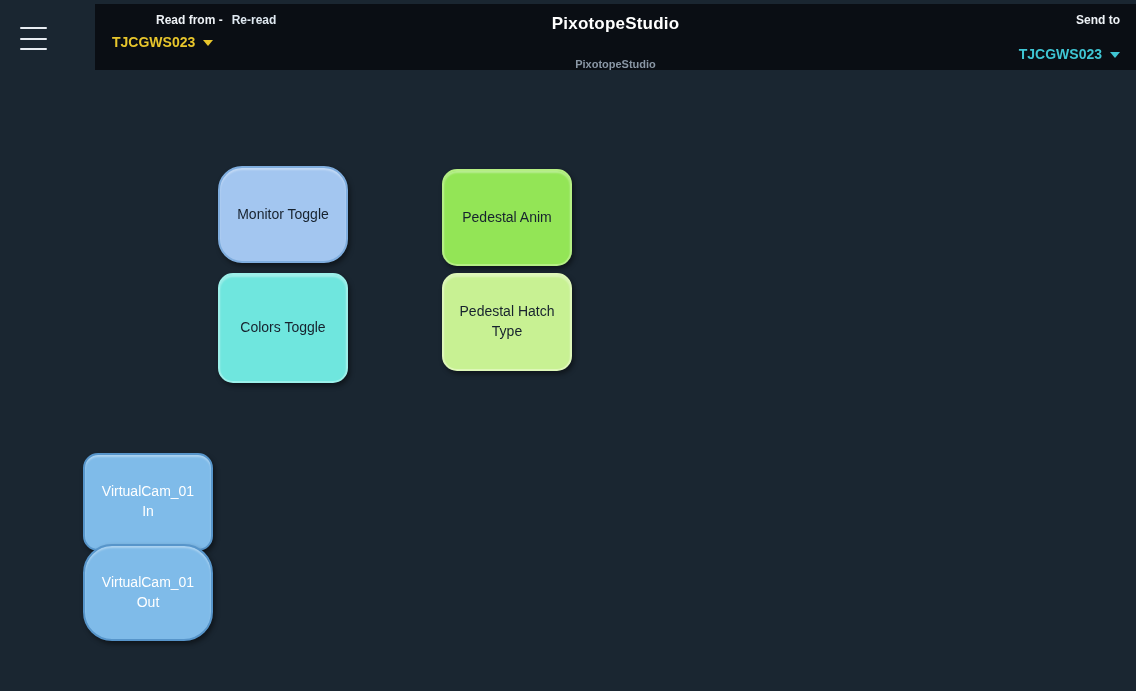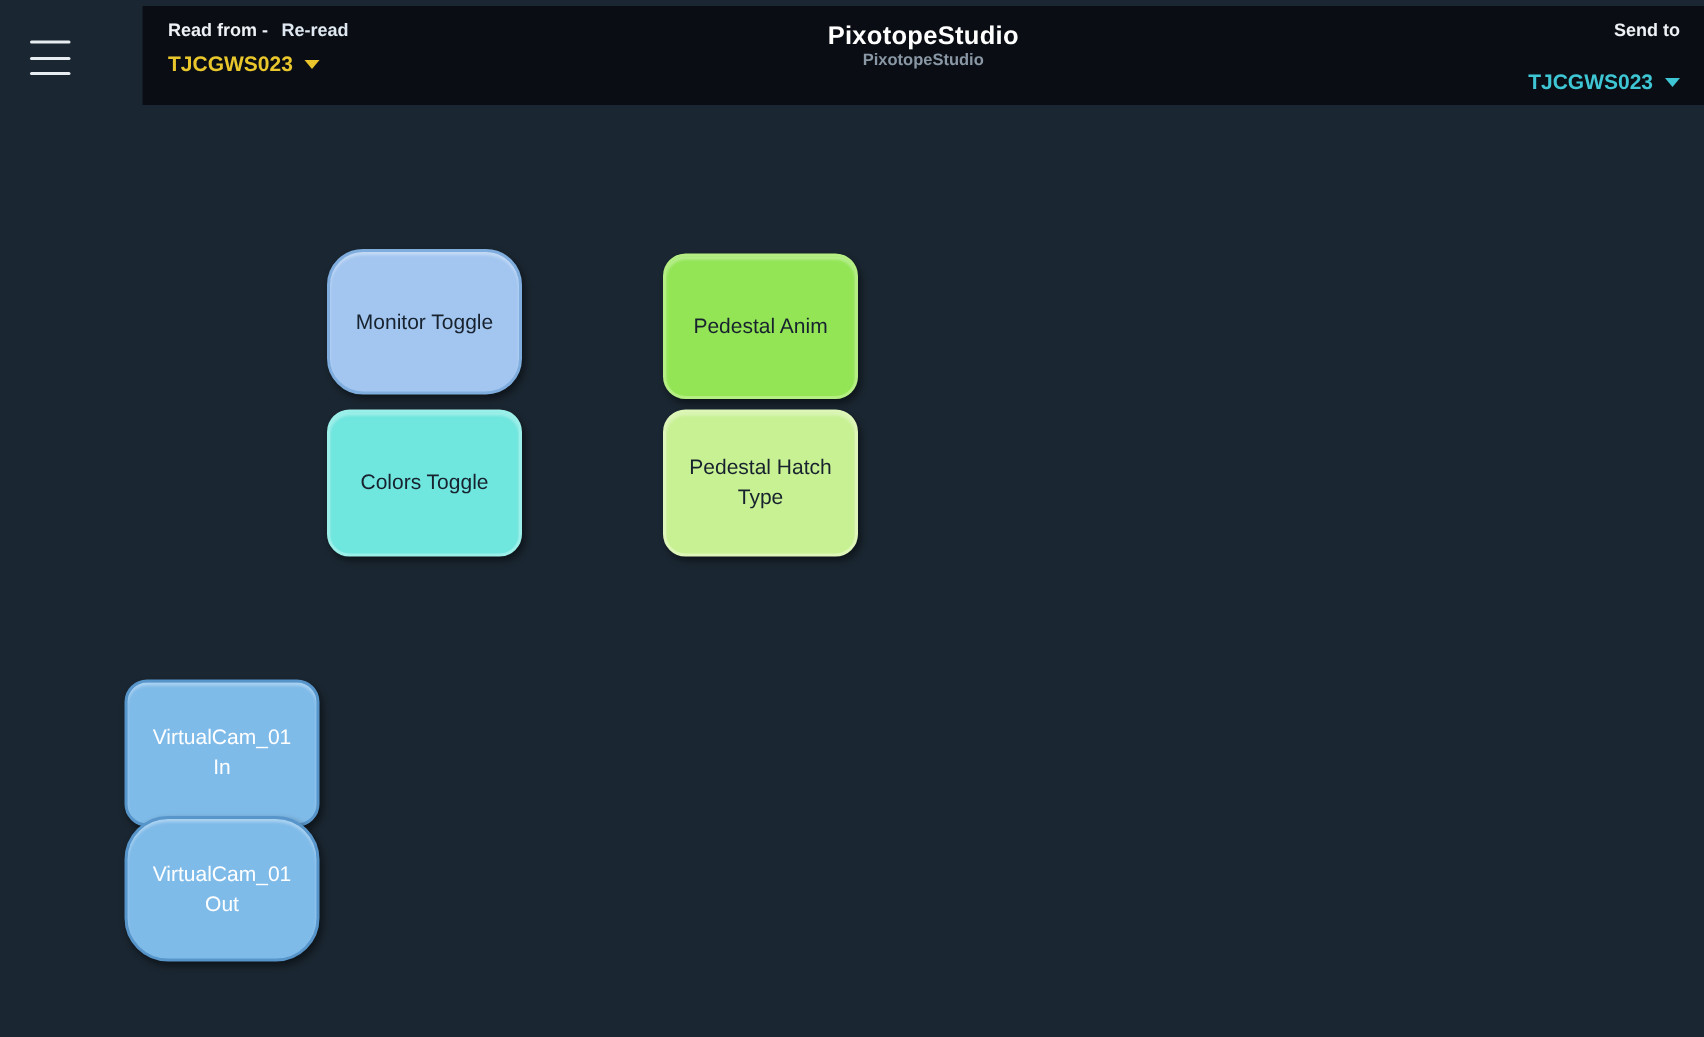--- a/index.html
+++ b/index.html
@@ -21,40 +21,40 @@
 
   
   .header {
     position: absolute; left: 95px; right: 0; top: 4px; height: 66px;
     background: #0a0e14;
   }
   .header-left {
     position: absolute; left: 17px; top: 9px;
     display: flex; flex-direction: column; gap: 7px;
   }
-  .read-from-row { display: flex; align-items: baseline; gap: 9px; }
+  .read-from-row { display: flex; align-items: baseline; gap: 9px; margin-left: 44px; }
   .small-label { font-size: 12px; font-weight: bold; color: #eef2f6; }
   .reread-link {
     font-size: 12px; font-weight: bold; color: #dfe8f0;
     cursor: pointer;
   }
   .device-select {
     display: flex; align-items: center; gap: 8px;
     font-size: 14px; font-weight: bold; cursor: pointer;
   }
   .chevron {
     width: 0; height: 0;
     border-left: 5px solid transparent;
     border-right: 5px solid transparent;
     border-top: 6px solid currentColor;
     margin-top: 2px;
   }
   .header-center {
     position: absolute; left: 0; right: 0; top: 10px;
-    display: flex; flex-direction: column; align-items: center; gap: 0;
+    display: flex; flex-direction: column; align-items: center; gap: 24px;
     pointer-events: none;
   }
   .app-title { font-size: 17px; font-weight: 600; color: #ffffff; letter-spacing: 0.2px; }
   .app-subtitle { font-size: 11px; font-weight: bold; color: #8a97a5; }
   .header-right {
     position: absolute; right: 16px; top: 9px;
     display: flex; flex-direction: column; align-items: flex-end; gap: 19px;
   }
 
   
@@ -66,21 +66,21 @@
     display: flex; align-items: center; justify-content: center;
     text-align: center;
     font-size: 14px;
     padding: 8px 10px;
     cursor: pointer;
     box-shadow: 2px 3px 5px rgba(0,0,0,0.45), inset 0 2px 2px rgba(255,255,255,0.35);
     line-height: 1.4;
   }
   #btn-0 { left: 218px; top: 166px; border-radius: 24px; }
   #btn-1 { left: 442px; top: 169px; }
-  #btn-2 { left: 218px; top: 273px; height: 98px; }
+  #btn-2 { left: 218px; top: 273px; height: 110px; }
   #btn-3 { left: 442px; top: 273px; height: 98px; }
   #btn-4 { left: 83px;  top: 453px; height: 98px; }
   #btn-5 { left: 83px;  top: 544px; border-radius: 29px; }
 </style>
 </head>
 <body style="background: rgb(26, 38, 49);">
 
 <div class="hamburger">
   <span></span>
   <span></span>

